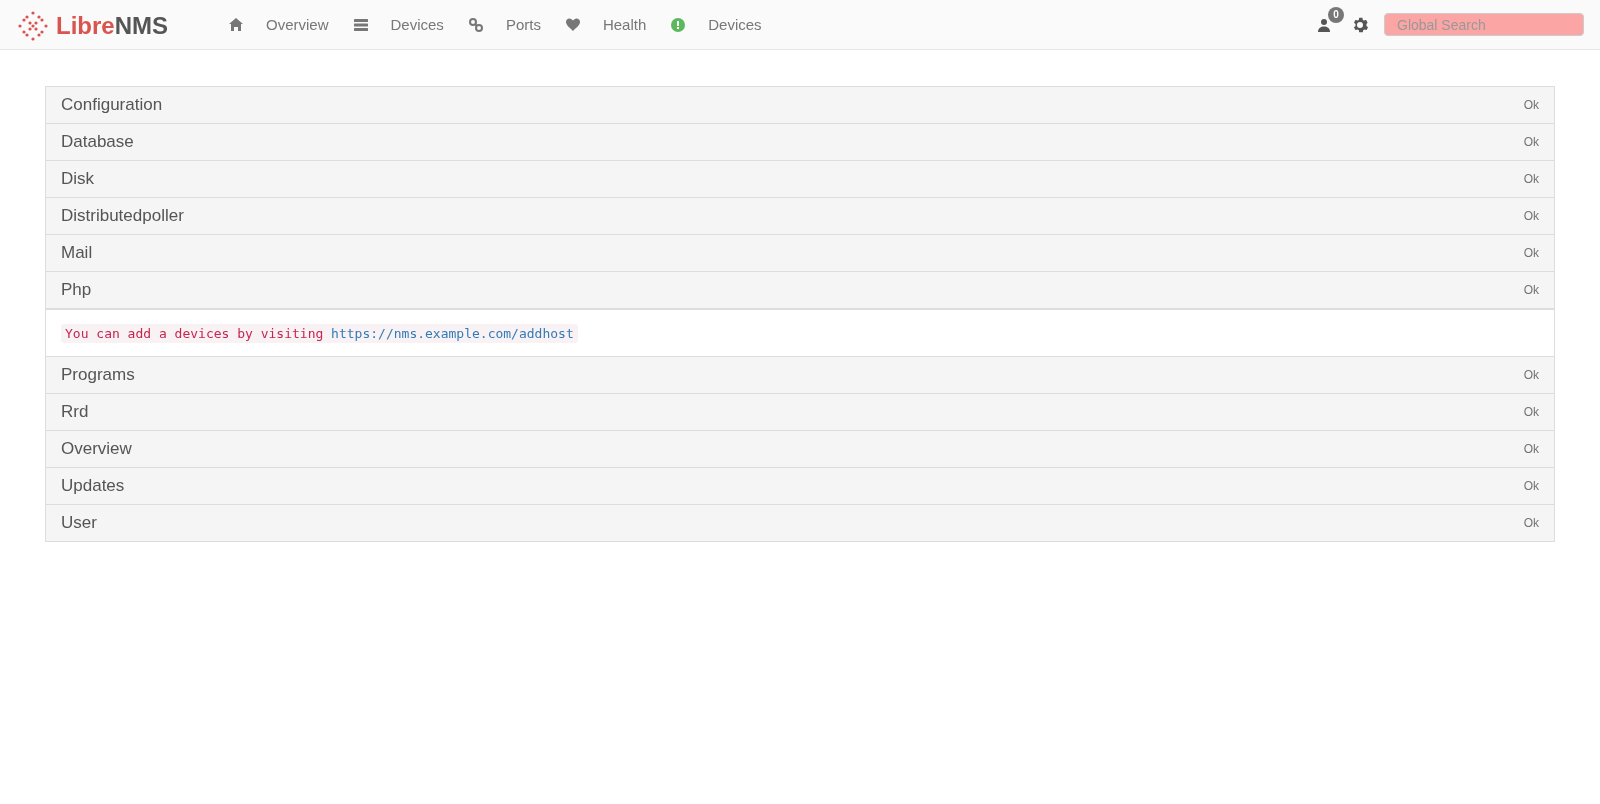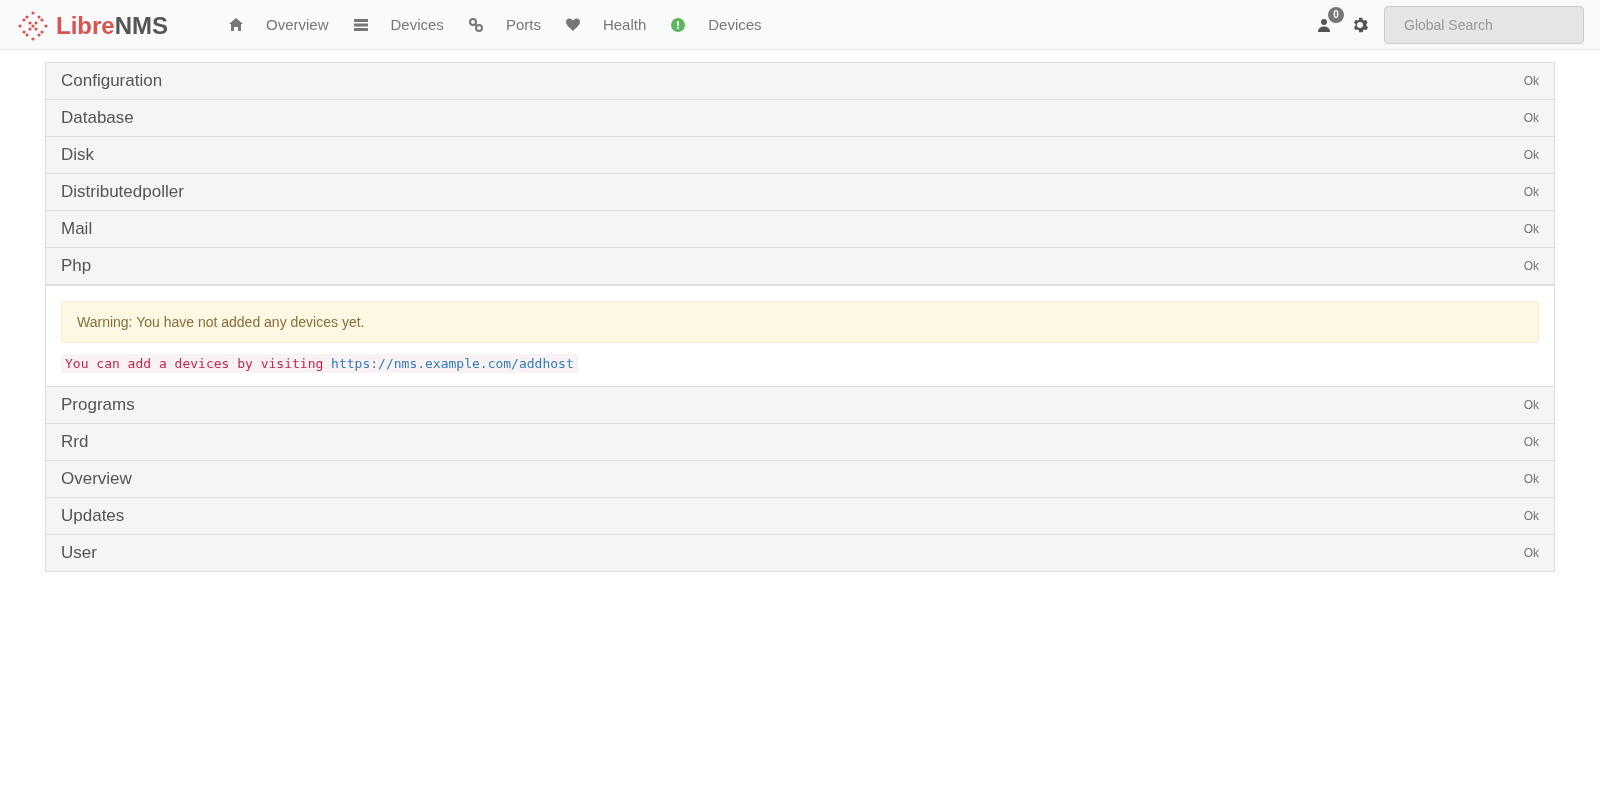--- a/index.html
+++ b/index.html
@@ -56,32 +56,32 @@
     height: 16px;
     display: flex;
     align-items: center;
     justify-content: center;
     padding: 0 4px;
     font-weight: bold;
   }
   .gear-icon-wrap { color: #555; cursor: pointer; padding: 4px; }
   .search-input {
     width: 200px;
-    height: 38px;
+    height: 23px;
     border: 1px solid #ccc;
     border-radius: 4px;
-    padding: 6px 19px;
+    padding: 6px 12px;
     font-size: 14px;
     color: #555;
-    background: #e5e5e5;
+    background: #fca5a5;
   }
   .search-input::placeholder { color: #999; }
   .container {
     max-width: 1540px;
-    margin: 12px auto;
+    margin: 36px auto;
     padding: 0 15px;
   }
   .panel-group { border-top: 1px solid #ddd; }
   .panel {
     border: 1px solid #ddd;
     border-top: none;
     background: #f5f5f5;
   }
   .panel-heading {
     padding: 8px 15px;
@@ -255,21 +255,20 @@
         </div>
       </div>
       <div class="panel">
         <div class="panel-heading">
           <span class="panel-title">Php</span>
           <span class="status-ok">Ok</span>
         </div>
       </div>
       <div class="panel">
         <div class="panel-body">
-          <div class="alert-warning">Warning: You have not added any devices yet.</div>
           <div><span class="code-line"><span>You can add a devices by visiting </span><span class="code-link">https://nms.example.com/addhost</span></span></div>
         </div>
       </div>
       <div class="panel">
         <div class="panel-heading">
           <span class="panel-title">Programs</span>
           <span class="status-ok">Ok</span>
         </div>
       </div>
       <div class="panel">

